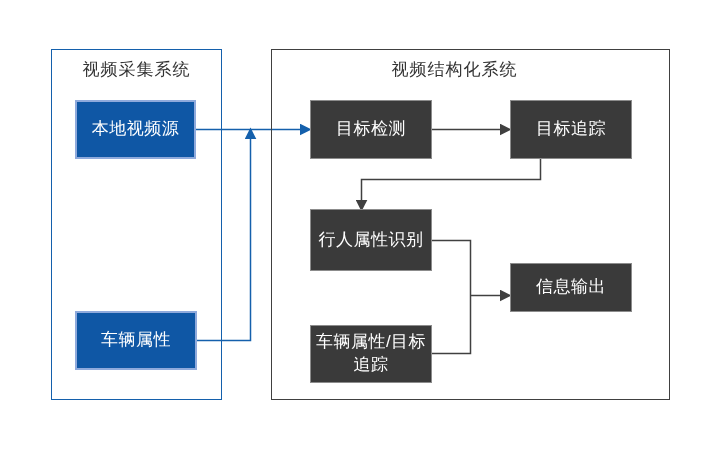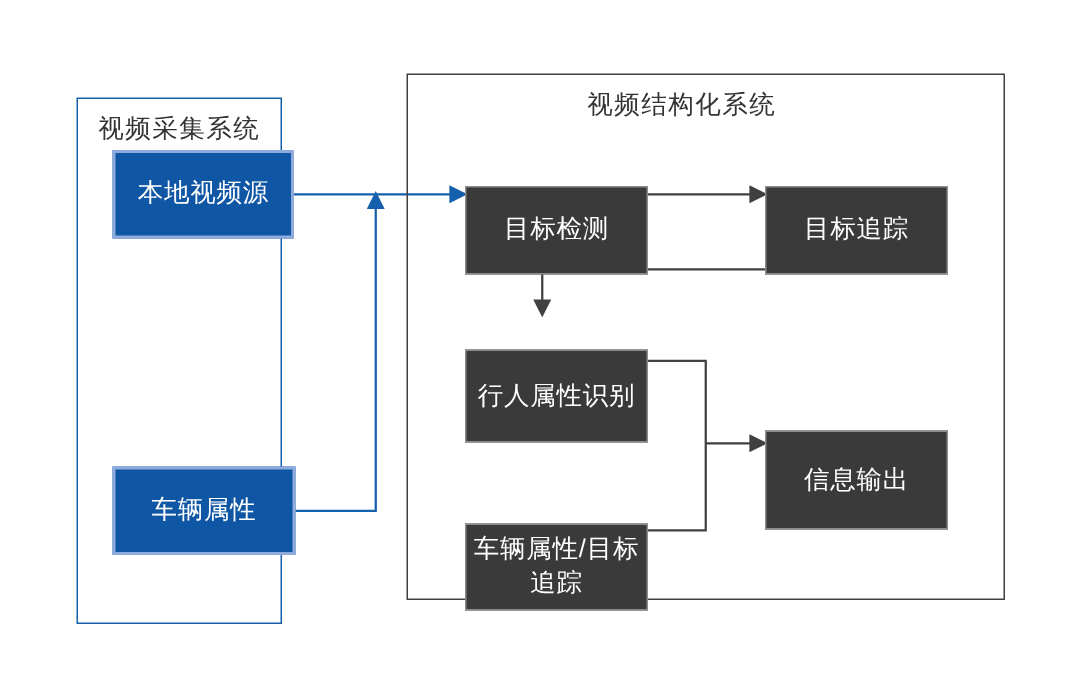--- a/index.html
+++ b/index.html
@@ -47,21 +47,20 @@
     padding: 2px 1px;
     letter-spacing: 0.5px;
   }
   .node-blue {
     background: var(--blue-fill, #0F57A5);
     border: 2px solid var(--blue-node-border, #8FAADC);
   }
   .node-dark {
     background: var(--dark-fill, #3A3A3A);
     border: 1px solid var(--dark-node-border, #8C8C8C);
-    margin-top: 24px;
   }
 
   svg.connectors {
     position: absolute;
     left: 0; top: 0;
     width: 721px; height: 451px;
     pointer-events: none;
   }
   .line-blue { stroke: var(--blue-line, #1460AC); stroke-width: 1.5; fill: none; }
   .line-dark { stroke: var(--dark-line, #404040); stroke-width: 1.5; fill: none; }
@@ -85,30 +84,30 @@
 
     <path class="line-blue" d="M196,129.5 L302,129.5" marker-end="url(#arrowBlue)"></path>
     <path class="line-blue" d="M197,340.5 L250.5,340.5 L250.5,137" marker-end="url(#arrowBlue)"></path>
 
     <path class="line-dark" d="M432,129.5 L502,129.5" marker-end="url(#arrowDark)"></path>
     <path class="line-dark" d="M540.5,159 L540.5,179.5 L361.5,179.5 L361.5,202" marker-end="url(#arrowDark)"></path>
     <path class="line-dark" d="M432,240.5 L470.5,240.5 L470.5,353.5 L432,353.5"></path>
     <path class="line-dark" d="M470.5,295.5 L502,295.5" marker-end="url(#arrowDark)"></path>
   </svg>
 
-  <div class="panel panel-blue" style="left:51px; top:49px; width:137px; height:351px;margin-top:16px;">
+  <div class="panel panel-blue" style="left:51px; top:49px; width:171px; height:351px;">
     <div class="panel-title">视频采集系统</div>
   </div>
 
   <div class="panel panel-dark" style="left:271px; top:49px; width:399px; height:351px;">
     <div class="panel-title">视频结构化系统</div>
   </div>
 
   <div class="node node-blue" style="left:75px; top:100px; width:121px; height:59px;">本地视频源</div>
   <div class="node node-blue" style="left:75px; top:311px; width:122px; height:59px;">车辆属性</div>
 
   <div class="node node-dark" style="left:310px; top:100px; width:122px; height:59px;">目标检测</div>
   <div class="node node-dark" style="left:510px; top:100px; width:122px; height:59px;">目标追踪</div>
   <div class="node node-dark" style="left:310px; top:209px; width:122px; height:62px;">行人属性识别</div>
   <div class="node node-dark" style="left:310px; top:325px; width:122px; height:58px;">车辆属性/目标追踪</div>
-  <div class="node node-dark" style="left:510px; top:263px; width:122px; height:66px;">信息输出</div>
+  <div class="node node-dark" style="left:510px; top:263px; width:122px; height:49px;">信息输出</div>
 
 </div>
 
 </body></html>

